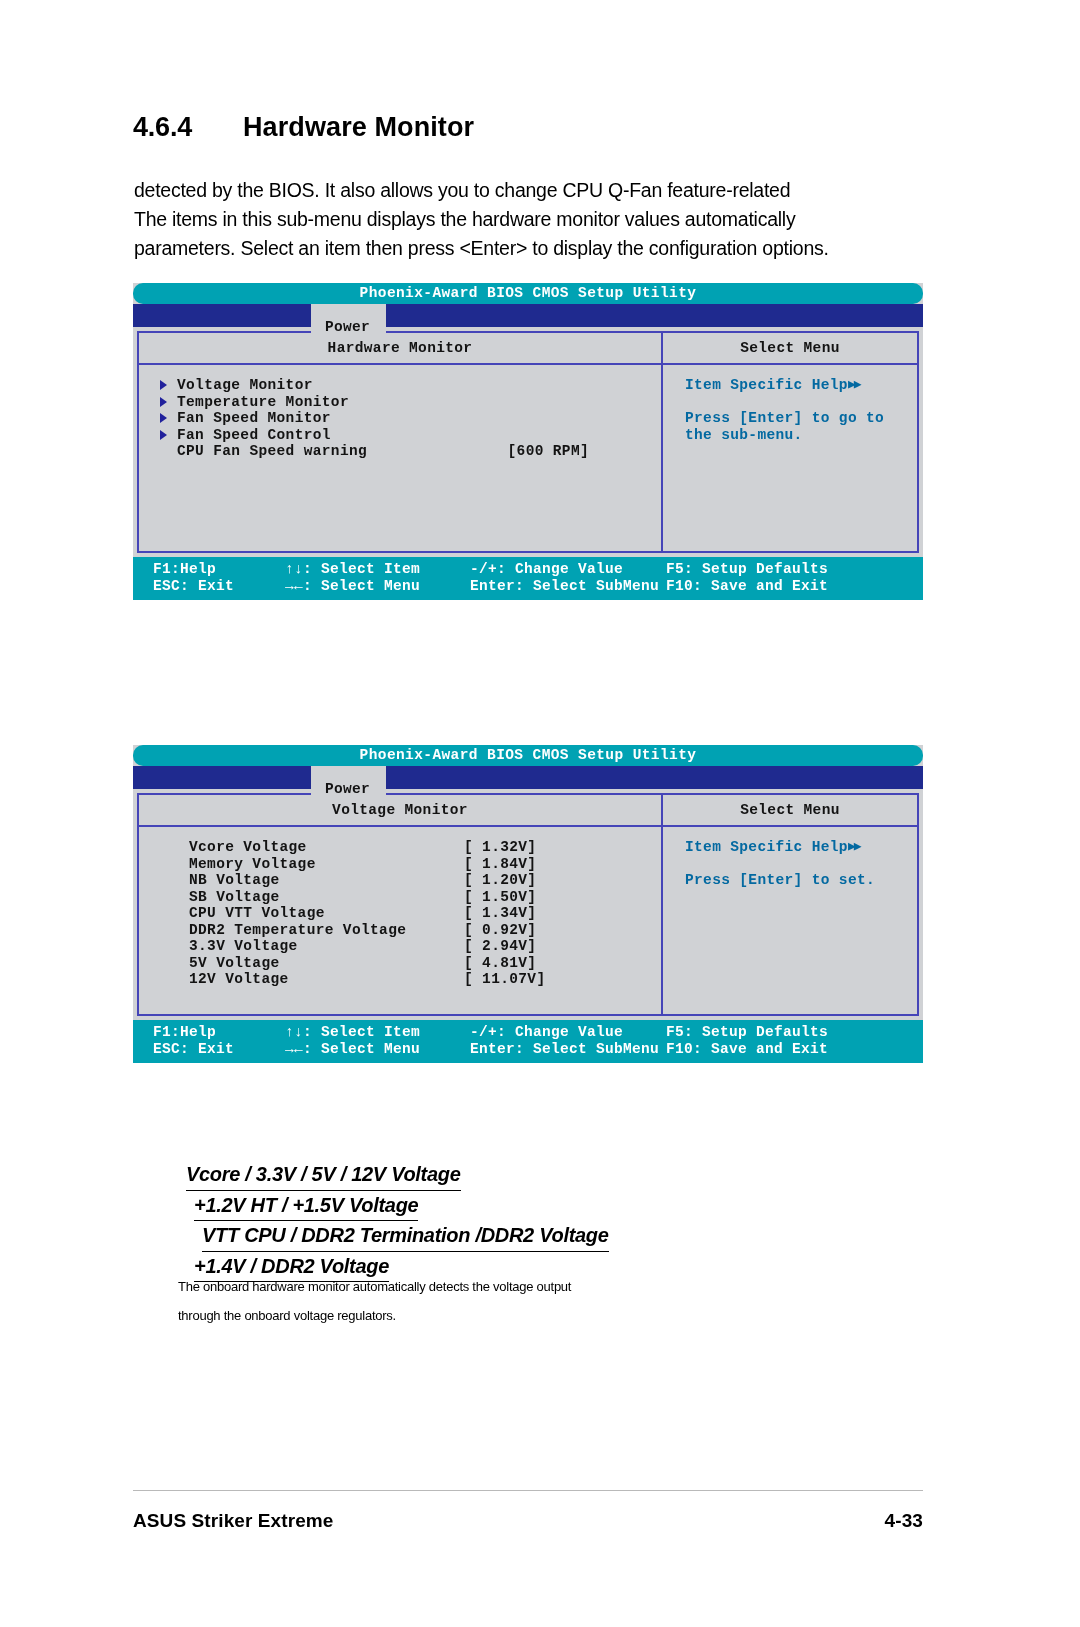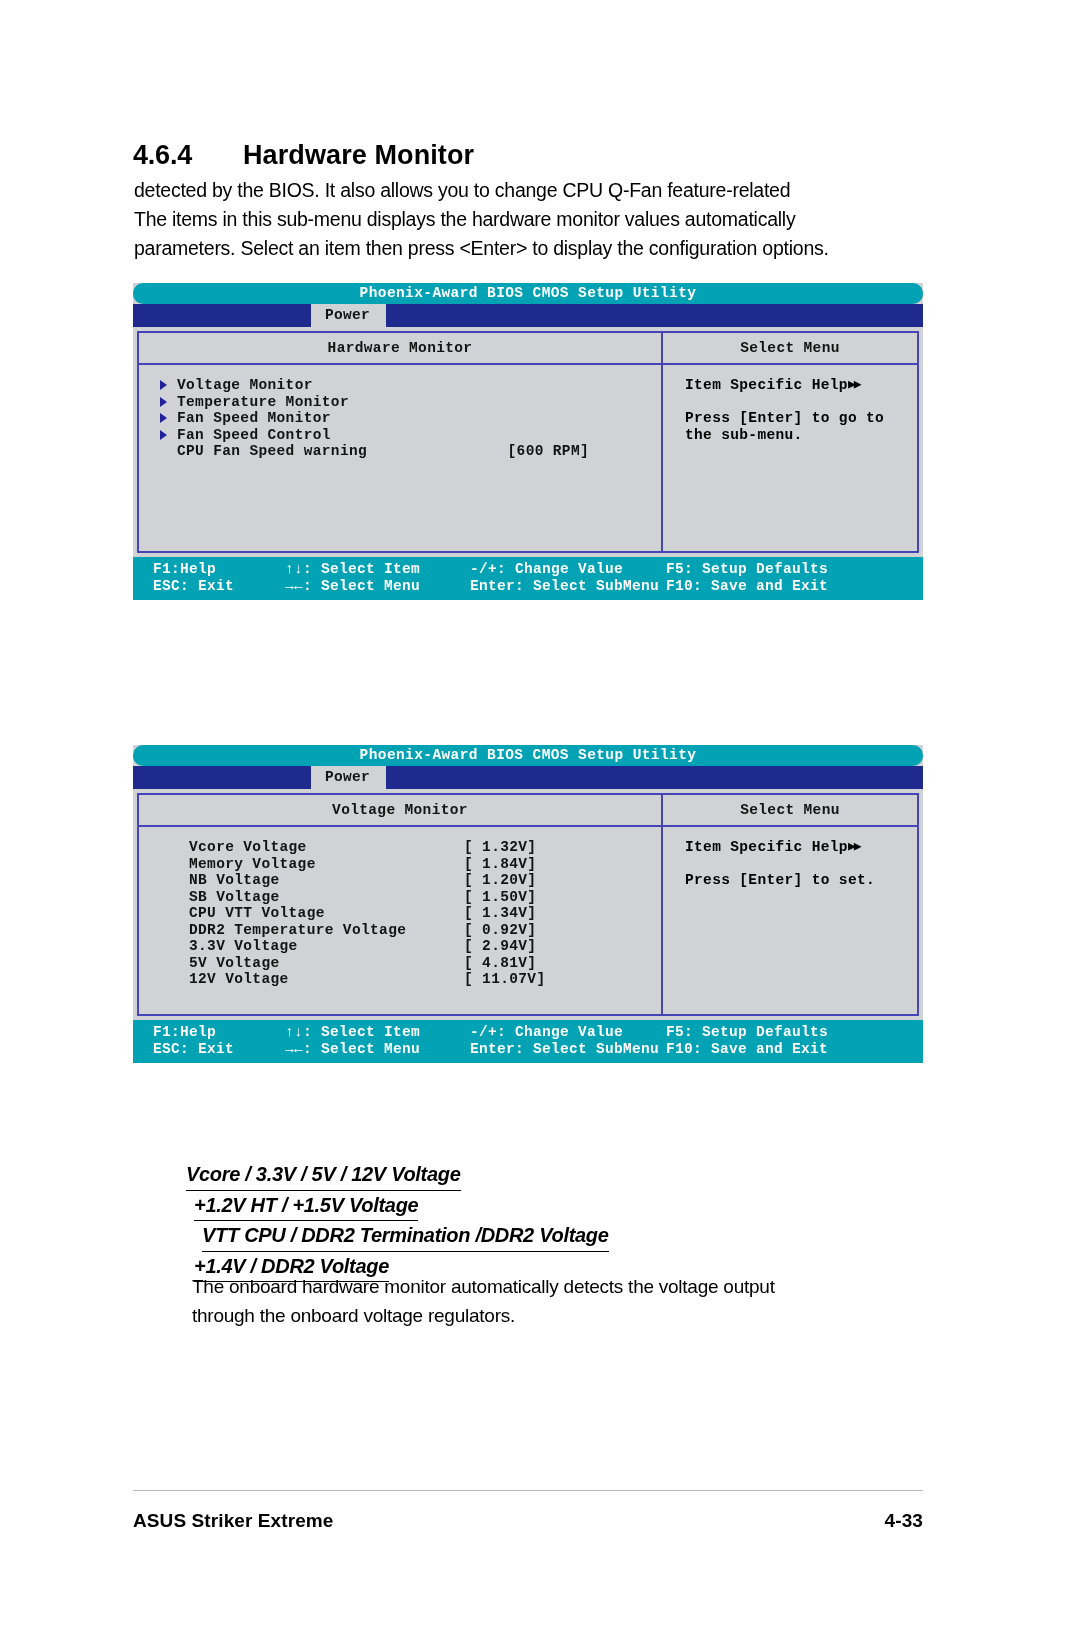--- a/index.html
+++ b/index.html
@@ -20,21 +20,21 @@
     position: absolute;
     left: 0; top: 0;
     width: 1080px;
     height: 1627px;
   }
 
   
   .section-head {
     position: absolute;
     left: 133px;
-    top: 140px;
+    top: 112px;
     width: 800px;
     display: flex;
     align-items: center;
   }
   .section-num {
     font-size: 27px;
     font-weight: bold;
     letter-spacing: -0.2px;
     width: 110px;
     flex: 0 0 110px;
@@ -52,24 +52,24 @@
     top: 176px;
     width: 800px;
     font-size: 19.5px;
     line-height: 29px;
     letter-spacing: -0.25px;
   }
   .intro-para div { white-space: nowrap; }
 
   .closing-para {
     position: absolute;
-    left: 192px;
+    left: 178px;
     top: 1272px;
     width: 790px;
-    font-size: 19px;
+    font-size: 13px;
     line-height: 29px;
     letter-spacing: -0.25px;
   }
   .closing-para div { white-space: nowrap; }
 
   
   .subheads {
     position: absolute;
     left: 186px;
     top: 1160px;
@@ -119,21 +119,21 @@
     height: 23px;
     background: #1f2a8f;
     position: relative;
   }
   .bios-tab {
     position: absolute;
     left: 178px;
     top: 0px;
     height: 23px;
     line-height: 23px;
-    padding: 0 16px 0 14px;
+    padding: 12px 16px 0 14px;
     background: #d0d2d5;
     color: #131313;
     font-size: 14.5px;
     letter-spacing: 0.3px;
     font-weight: bold;
   }
 
   .bios-body {
     display: flex;
     background: #d0d2d5;
@@ -213,21 +213,21 @@
   }
   .volt-label { flex: 0 0 275px; }
   .volt-value { flex: 0 0 auto; }
 
   
   .help-row {
     font-size: 14.5px;
     letter-spacing: 0.35px;
     line-height: 16.5px;
     padding-left: 22px;
-    color: #000000;
+    color: #0369a1;
     font-weight: bold;
     display: flex;
     align-items: center;
   }
   .help-spacer { height: 16.5px; }
   .dbl-arrow {
     display: inline-block;
     margin-left: 0px;
     letter-spacing: -2px;
     font-size: 13px;

